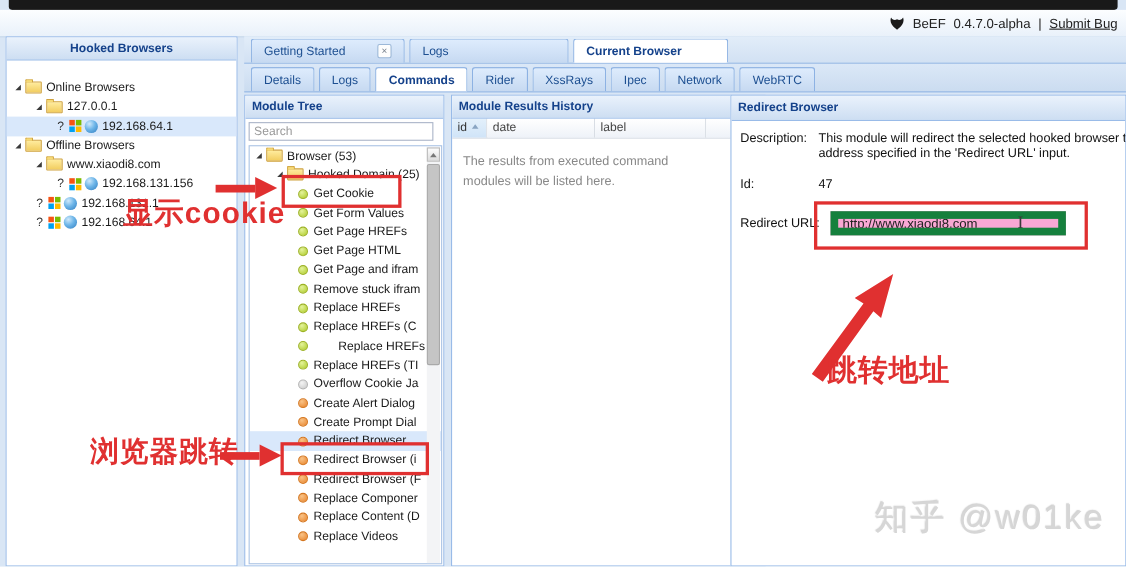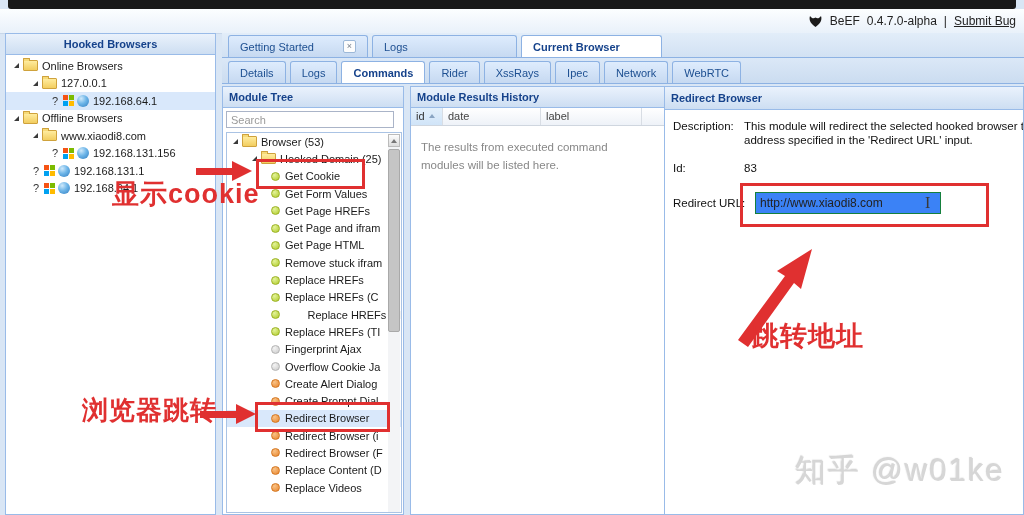--- a/index.html
+++ b/index.html
@@ -55,21 +55,21 @@
   
   .cols{display:flex;border-bottom:1px solid #cfd6df;}
   .col{height:17px;line-height:17px;padding-left:5px;font-size:11px;color:#444;border-right:1px solid #d8dde4;background:linear-gradient(#ffffff,#eef2f8);box-sizing:border-box;white-space:nowrap;overflow:hidden;}
   .col.sorted{background:linear-gradient(#e3f0fb,#d0e4f8);color:#333;}
   .sort-asc{display:inline-block;width:0;height:0;border-left:3px solid transparent;border-right:3px solid transparent;border-bottom:4px solid #89a4c2;margin-left:4px;vertical-align:2px;}
   .empty-text{margin:13px 0 0 10px;width:205px;color:#888;font-size:11.5px;line-height:1.55;}
 
   
   .cmd-label{position:absolute;left:8px;font-size:11.5px;color:#111;}
   .cmd-value{position:absolute;left:79px;font-size:11.5px;color:#111;white-space:nowrap;}
-  .url-input{position:absolute;left:90px;top:105px;width:186px;height:22px;box-sizing:border-box;border:1px solid #15803d;font-size:12px;padding:0 4px;color:#222;font-family:"Liberation Sans",sans-serif;background:#3b82f6;}
+  .url-input{position:absolute;left:90px;top:105px;width:214px;height:22px;box-sizing:border-box;border:7px solid #15803d;font-size:12px;padding:0 4px;color:#222;font-family:"Liberation Sans",sans-serif;background:#f9a8d4;}
   .ibeam{position:absolute;left:260px;top:107px;font-family:"Liberation Serif",serif;font-size:16px;color:#3a3a3a;pointer-events:none;}
 
   
   .redbox{position:absolute;border:3px solid #e03030;z-index:50;}
   .anno{position:absolute;color:#e03030;font-weight:bold;z-index:55;white-space:nowrap;letter-spacing:1px;}
   .arrow-h{position:absolute;z-index:55;width:56px;height:20px;}
   .arrow-h .shaft{position:absolute;left:0;top:7px;width:36px;height:7px;background:#e03030;}
   .arrow-h .head{position:absolute;left:36px;top:0;width:0;height:0;border-top:10px solid transparent;border-bottom:10px solid transparent;border-left:20px solid #e03030;}
   .arrow-svg{position:absolute;z-index:55;}
 
@@ -129,21 +129,21 @@
       <div class="tab">
         <span>Network</span>
       </div>
       <div class="tab">
         <span>WebRTC</span>
       </div>
     </div>
 
   <div class="panel" style="left:5px;top:33px;width:211px;height:482px;">
     <div class="panel-hd center">Hooked Browsers</div>
-    <div id="hooked-tree" style="padding-top:2px;">
+    <div id="hooked-tree" style="padding-top:16px;">
         <div class="tree-row" style="padding-left: 8px;">
           <span class="exp"></span>
           <span class="folder"></span>
           <span>Online Browsers</span>
         </div>
         <div class="tree-row" style="padding-left: 27px;">
           <span class="exp"></span>
           <span class="folder"></span>
           <span>127.0.0.1</span>
         </div>
@@ -206,49 +206,45 @@
           <div class="tree-row" style="padding-left: 44px;">
             <span class="dot green"></span>
             <span>Get Form Values</span>
           </div>
           <div class="tree-row" style="padding-left: 44px;">
             <span class="dot green"></span>
             <span>Get Page HREFs</span>
           </div>
           <div class="tree-row" style="padding-left: 44px;">
             <span class="dot green"></span>
+            <span>Get Page HTML</span>
+          </div>
+          <div class="tree-row" style="padding-left: 44px;">
+            <span class="dot green"></span>
             <span>Get Page and ifram</span>
           </div>
           <div class="tree-row" style="padding-left: 44px;">
             <span class="dot green"></span>
-            <span>Get Page HTML</span>
-          </div>
-          <div class="tree-row" style="padding-left: 44px;">
-            <span class="dot green"></span>
             <span>Remove stuck ifram</span>
           </div>
           <div class="tree-row" style="padding-left: 44px;">
             <span class="dot green"></span>
             <span>Replace HREFs</span>
           </div>
           <div class="tree-row" style="padding-left: 44px;">
             <span class="dot green"></span>
             <span>Replace HREFs (C</span>
           </div>
           <div class="tree-row" style="padding-left: 44px; justify-content: space-between;">
             <span class="dot green"></span>
             <span>Replace HREFs (H</span>
           </div>
           <div class="tree-row" style="padding-left: 44px;">
             <span class="dot green"></span>
             <span>Replace HREFs (TI</span>
-          </div>
-          <div class="tree-row" style="padding-left: 44px;">
-            <span class="dot gray"></span>
-            <span>Fingerprint Ajax</span>
           </div>
           <div class="tree-row" style="padding-left: 44px;">
             <span class="dot gray"></span>
             <span>Overflow Cookie Ja</span>
           </div>
           <div class="tree-row" style="padding-left: 44px;">
             <span class="dot orange"></span>
             <span>Create Alert Dialog</span>
           </div>
           <div class="tree-row" style="padding-left: 44px;">
@@ -259,20 +255,24 @@
             <span class="dot orange"></span>
             <span>Redirect Browser</span>
           </div>
           <div class="tree-row" style="padding-left: 44px;">
             <span class="dot orange"></span>
             <span>Redirect Browser (i</span>
           </div>
           <div class="tree-row" style="padding-left: 44px;">
             <span class="dot orange"></span>
             <span>Redirect Browser (F</span>
+          </div>
+          <div class="tree-row" style="padding-left: 44px;">
+            <span class="dot orange"></span>
+            <span>Replace Componer</span>
           </div>
           <div class="tree-row" style="padding-left: 44px;">
             <span class="dot orange"></span>
             <span>Replace Content (D</span>
           </div>
           <div class="tree-row" style="padding-left: 44px;">
             <span class="dot orange"></span>
             <span>Replace Videos</span>
           </div>
         </div>
@@ -295,21 +295,21 @@
       </div>
     <div class="empty-text">The results from executed command modules will be listed here.</div>
   </div>
 
   <div class="panel" style="left:664px;top:86px;width:360px;height:429px;">
     <div class="panel-hd" style="height:22px;line-height:22px;">Redirect Browser</div>
     <div class="cmd-label" style="top:33px;">Description:</div>
     <div class="cmd-value" style="top:33px;">This module will redirect the selected hooked browser to the</div>
     <div class="cmd-value" style="top:47px;">address specified in the 'Redirect URL' input.</div>
     <div class="cmd-label" style="top:75px;">Id:</div>
-    <div class="cmd-value" style="top:75px;">83</div>
+    <div class="cmd-value" style="top:75px;">47</div>
     <div class="cmd-label" style="top:110px;">Redirect URL:</div>
     <input class="url-input" type="text" value="http://www.xiaodi8.com" style="">
     <span class="ibeam">I</span>
   </div>
 
   <div class="redbox" style="left:256px;top:159px;width:103px;height:24px;"></div>
   <div class="redbox" style="left:255px;top:402px;width:129px;height:24px;"></div>
   <div class="redbox" style="left:740px;top:183px;width:243px;height:38px;"></div>
 
   <div class="arrow-h" style="left:196px;top:161px;">

